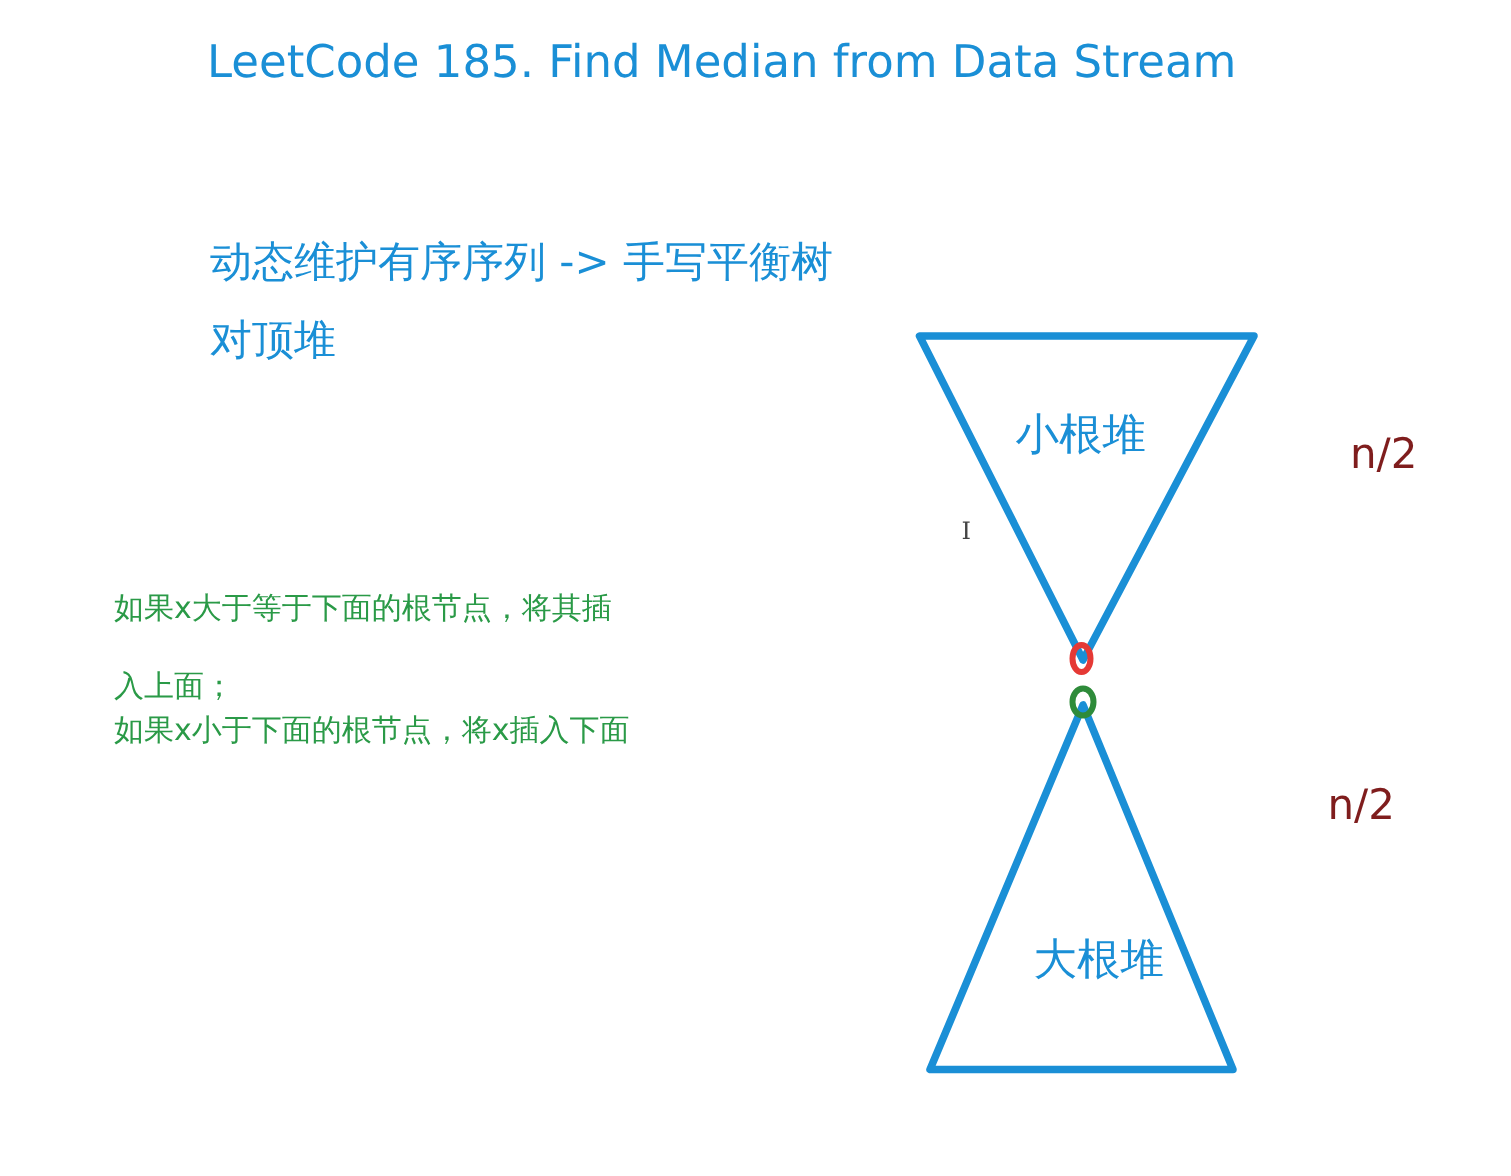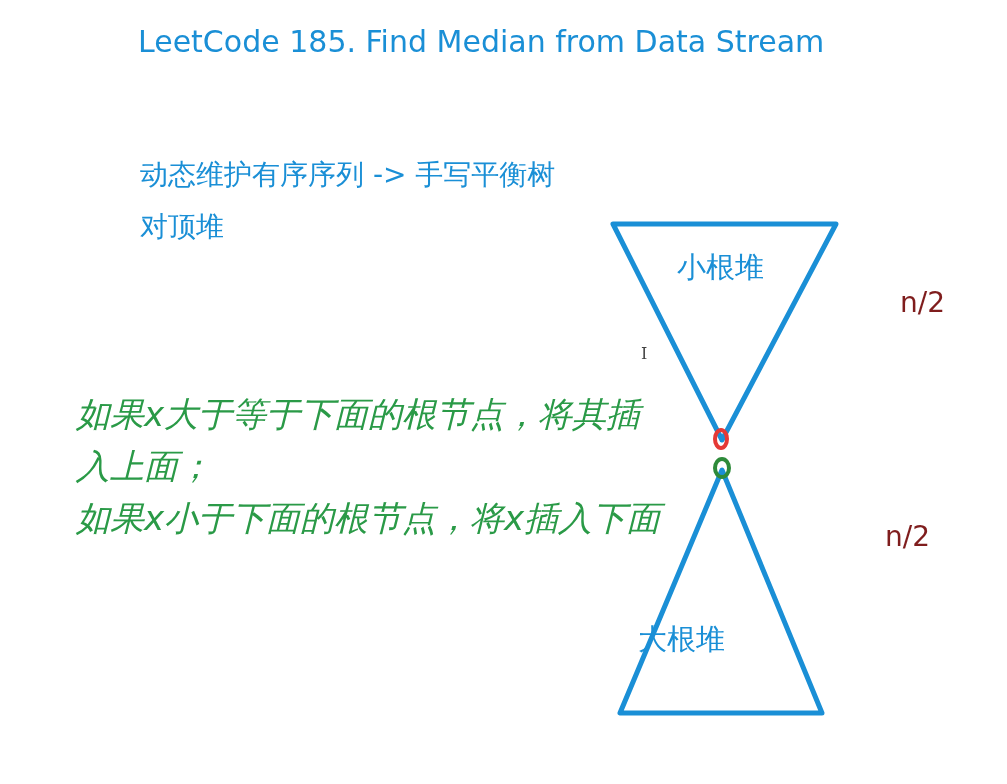--- a/index.html
+++ b/index.html
@@ -1,49 +1,49 @@
 <!DOCTYPE html>
 <html><head>
   <meta charset="utf-8">
   <style>
     html, body { margin: 0; padding: 0; background: #ffffff; }
     body { width: 1007px; height: 784px; position: relative; overflow: hidden;
            font-family: "DejaVu Sans", "Liberation Sans", sans-serif; }
     .title { position: absolute; left: 138px; top: 24px; font-size: 30px; color: #1a8fd6;
              letter-spacing: 0px; white-space: nowrap; }
     .blue-note { position: absolute; left: 140px; font-size: 28px; color: #1a8fd6; white-space: nowrap; }
-    .green-note { position: absolute; left: 76px; font-size: 34px; color: #2a9a47; white-space: nowrap; font-style: italic; }
+    .green-note { position: absolute; left: 76px; font-size: 20px; color: #2a9a47; white-space: nowrap; }
     .label-heap { position: absolute; font-size: 29px; color: #1a8fd6; white-space: nowrap; }
     .label-n { position: absolute; font-size: 28px; color: #7f1d1d; white-space: nowrap; }
     svg.diagram { position: absolute; left: 0; top: 0; }
     .cursor { position: absolute; left: 641px; top: 344px; font-family: "DejaVu Serif", serif;
               font-size: 16px; color: #444; }
   </style>
 </head>
 <body>
 
 <div class="title">LeetCode 185. Find Median from Data Stream</div>
 
 <div class="blue-note" style="top:156px;text-align:right;">动态维护有序序列 -&gt; 手写平衡树</div>
 <div class="blue-note" style="top:208px;font-family:Liberation Serif, serif;">对顶堆</div>
 
 <div class="green-note" style="top:392px;">如果x大于等于下面的根节点，将其插</div>
 <div class="green-note" style="top:444px;">入上面；</div>
-<div class="green-note" style="top:496px;">如果x小于下面的根节点，将x插入下面</div>
+<div class="green-note" style="top:473px;">如果x小于下面的根节点，将x插入下面</div>
 
 <svg class="diagram" width="1007" height="784">
 
   <polygon points="613,224 836,224 722,440" fill="none" stroke="#1a8fd6" stroke-width="5" stroke-linejoin="round"></polygon>
 
   <polygon points="722,470 620,713 822,713" fill="none" stroke="#1a8fd6" stroke-width="5" stroke-linejoin="round"></polygon>
 
   <ellipse cx="721" cy="439" rx="6" ry="9" fill="none" stroke="#e53935" stroke-width="4"></ellipse>
 
   <ellipse cx="722" cy="468" rx="7" ry="9" fill="none" stroke="#2e8b3a" stroke-width="4"></ellipse>
 </svg>
 
-<div class="label-heap" style="left:677px; top:248px;">小根堆</div>
-<div class="label-heap" style="left:638px; top:620px;">大根堆</div>
+<div class="label-heap" style="left:677px; top:270px;">小根堆</div>
+<div class="label-heap" style="left:689px; top:620px;">大根堆</div>
 
 <div class="label-n" style="left:900px; top:286px;">n/2</div>
 <div class="label-n" style="left:885px; top:520px;">n/2</div>
 
 <div class="cursor">I</div>
 
 </body></html>

